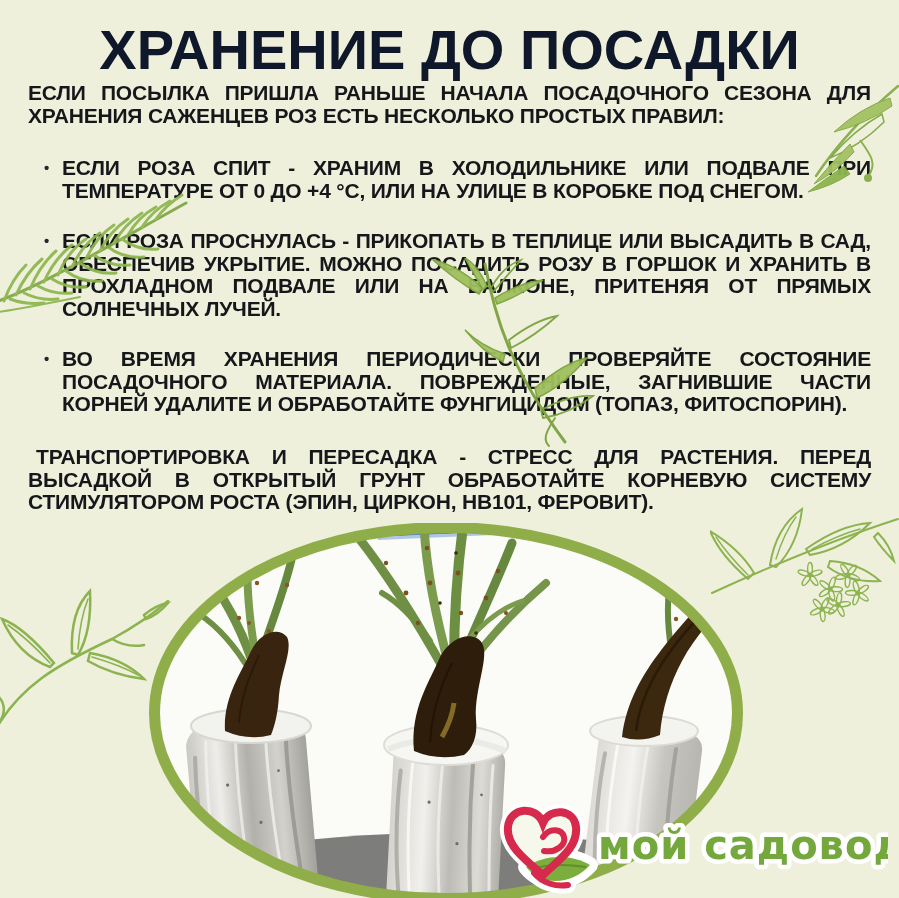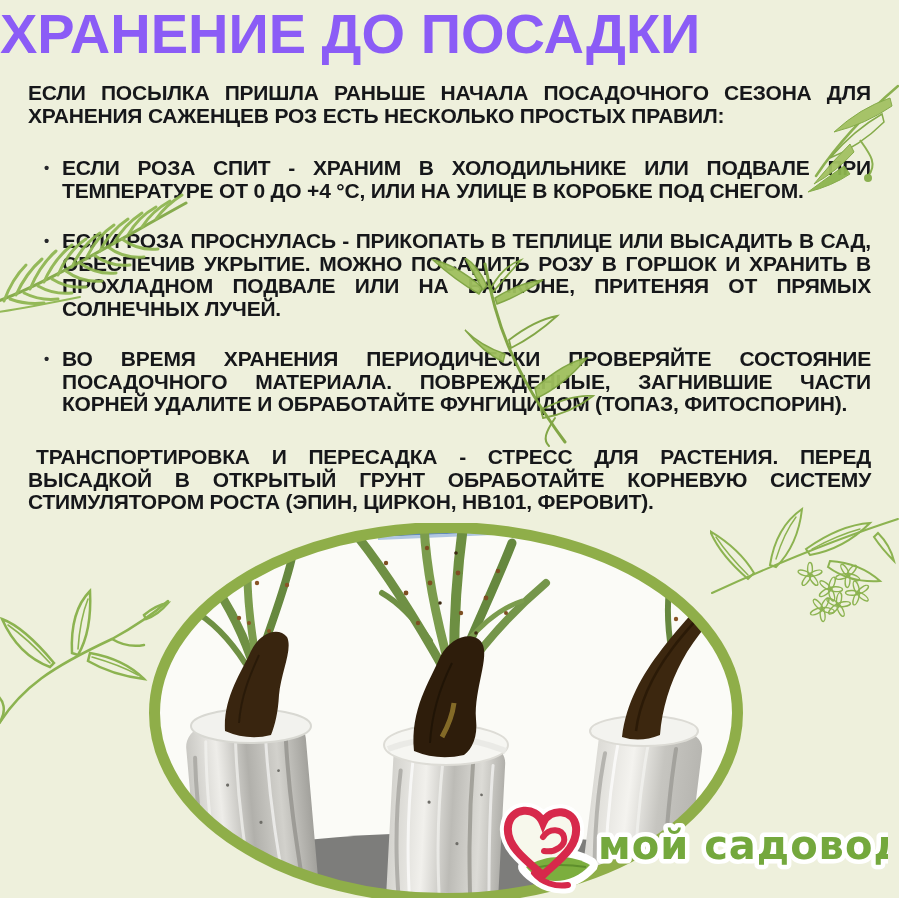--- a/index.html
+++ b/index.html
@@ -4,22 +4,22 @@
 <style>
   html,body{margin:0;padding:0;}
   .poster{
     position:relative;width:899px;height:898px;overflow:hidden;
     background:#eef0dc;
     font-family:"Liberation Sans",sans-serif;
     -webkit-font-smoothing:antialiased;
   }
   .poster *{box-sizing:border-box;}
   h1.title{
-    position:absolute;top:0;left:0;right:0;margin:0;z-index:2;
-    color:#8b5cf6;
+    position:absolute;top:0;left:0;right:0;margin:16px;z-index:2;
+    text-align:center;color:#0f172a;
     font-size:56px;line-height:68px;font-weight:bold;letter-spacing:0px;
   }
   .body-text{
     position:absolute;z-index:2;margin:0;
     color:#16171a;font-weight:bold;font-size:21px;line-height:22.5px;
     text-align:justify;letter-spacing:-0.2px;
   }
   p.intro{top:82px;left:28px;right:28px;}
   ul.rules{
     top:157px;left:62px;right:28px;

